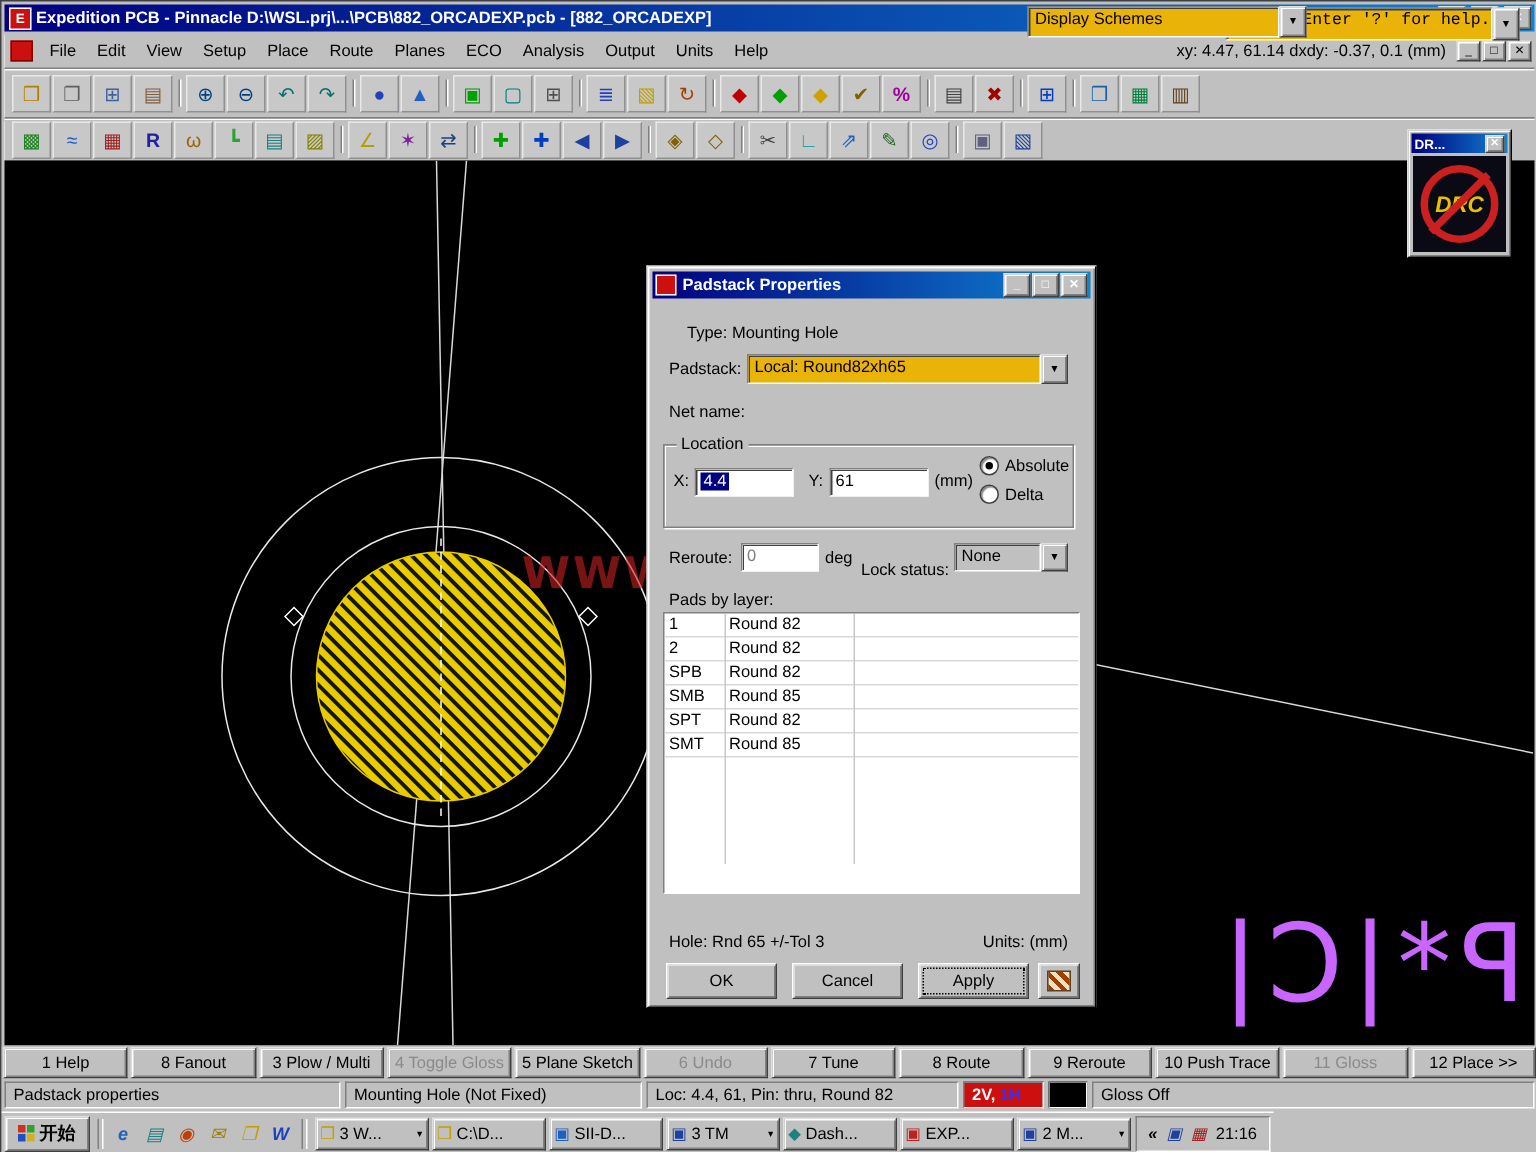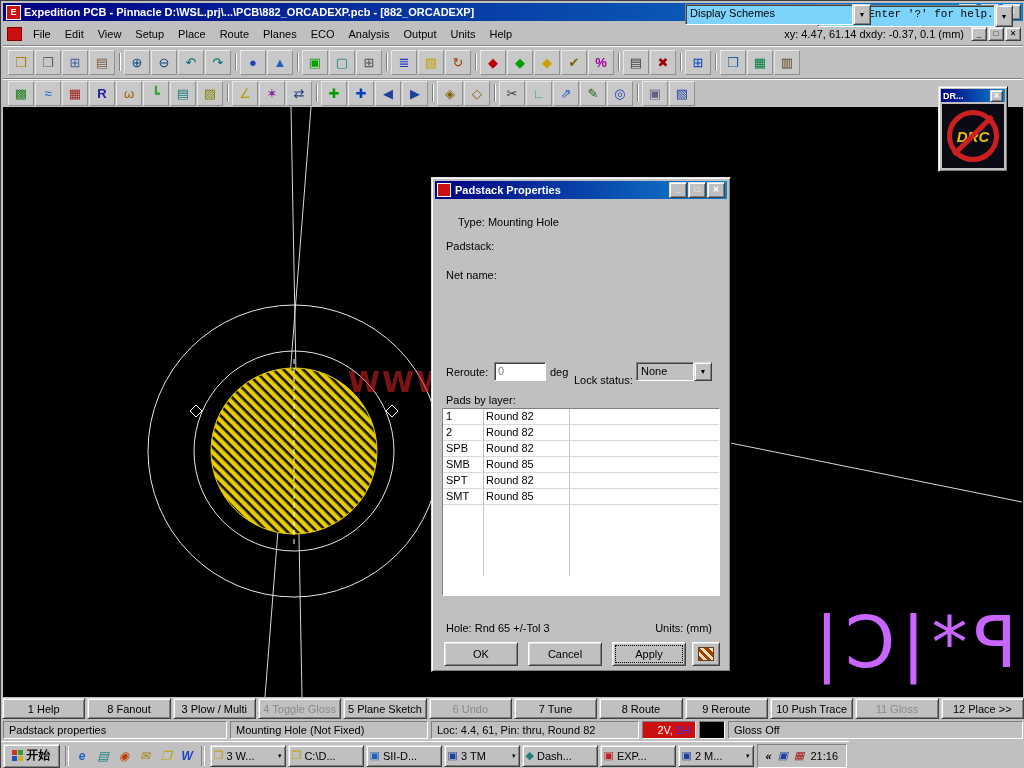--- a/index.html
+++ b/index.html
@@ -3,21 +3,21 @@
 <meta charset="utf-8">
 <style>
   html,body{margin:0;padding:0}
   body{font-family:"Liberation Sans",sans-serif;font-size:11px;color:#000;background:#808080}
   .screen{position:relative;width:1024px;height:768px;background:#c0c0c0;overflow:hidden;border:1px solid #404040}
 
   
   .bevel{background:#c0c0c0;border:1px solid;border-color:#dfdfdf #404040 #404040 #dfdfdf;box-shadow:inset 1px 1px 0 #fff,inset -1px -1px 0 #808080}
   .win-btn{width:16px;height:14px;display:inline-flex;align-items:center;justify-content:center;font-size:8px;line-height:1;margin-left:1px;cursor:default}
   .combo{display:flex;align-items:stretch}
-  .combo .cval{flex:1;background:#7dd3fc;border:1px solid;border-color:#808080 #fff #fff #808080;box-shadow:inset 1px 1px 0 #404040;padding:2px 4px;white-space:nowrap;overflow:hidden}
+  .combo .cval{flex:1;background:#eab308;border:1px solid;border-color:#808080 #fff #fff #808080;box-shadow:inset 1px 1px 0 #404040;padding:2px 4px;white-space:nowrap;overflow:hidden}
   .combo .carrow{width:16px;display:flex;align-items:center;justify-content:center;font-size:7px}
 
   
   .titlebar{position:absolute;left:2px;top:2px;right:2px;height:18px;background:linear-gradient(90deg,#000080,#1084d0);display:flex;align-items:center;padding:0 2px;color:#fff}
   .app-icon{width:13px;height:13px;background:#cc1010;border:1px solid #fff;margin:0 3px 0 1px;display:inline-flex;align-items:center;justify-content:center;color:#fff;font-size:9px;font-weight:bold}
   .title-text{font-weight:bold;white-space:nowrap;overflow:hidden;flex:1}
 
   
   .menubar{position:absolute;left:2px;top:21px;right:2px;height:23px;display:flex;align-items:center;border-bottom:1px solid #808080;box-shadow:0 1px 0 #fff}
   .child-icon{width:13px;height:12px;background:#cc1010;border:1px solid #800000;margin:0 4px}
@@ -91,21 +91,21 @@
 
   
   .fkeys{position:absolute;left:0;top:696px;width:1024px;height:22px;display:flex;padding:1px 1px 0 1px;box-sizing:border-box;gap:2px;background:#c0c0c0}
   .fkey{flex:1;display:flex;align-items:center;justify-content:center;white-space:nowrap;overflow:hidden}
   .fkey[data-state="disabled"]{color:#8a8a8a}
 
   
   .statusbar{position:absolute;left:0;top:718px;width:1024px;height:22px;display:flex;align-items:stretch;gap:3px;padding:2px;box-sizing:border-box;background:#c0c0c0}
   .sb{border:1px solid;border-color:#808080 #fff #fff #808080;padding:2px 5px;white-space:nowrap;overflow:hidden}
   .sb-mode{width:212px}.sb-obj{width:186px}.sb-loc{width:196px}.sb-net{width:204px}
-  .sb-vh{width:42px;background:#cc1010;color:#fff;font-weight:normal;text-align:right}
+  .sb-vh{width:42px;background:#cc1010;color:#fff;font-weight:bold;text-align:left}
   .sb-vh .h{color:#3030ff}
   .sb-swatch{width:14px;background:#000}
   .sb-gloss{flex:1}
 
   
   .taskbar{position:absolute;left:0;top:740px;width:848px;height:28px;background:#c0c0c0;border-top:1px solid #fff;display:flex;align-items:center;padding:0 2px;box-sizing:border-box;gap:3px}
   .start-btn{width:56px;height:22px;display:flex;align-items:center;justify-content:center;gap:3px;font-weight:bold;font-size:12px}
   .flag{position:relative;width:11px;height:11px;display:inline-block}
   .flag i{position:absolute;width:5px;height:5px}
   .flag .r{left:0;top:0;background:#d03020}.flag .g{right:0;top:0;background:#30a030}
@@ -420,23 +420,43 @@
       <span class="dlg-icon"></span>
       <span class="ttl">Padstack Properties</span>
       <span class="win-btn bevel">_</span>
       <span class="win-btn bevel">□</span>
       <span class="win-btn bevel">✕</span>
     </div>
 
     <span class="f-type">Type: Mounting Hole</span>
 
     <span class="lbl" style="left:14px;top:62px">Padstack:</span>
+    <div class="pad-combo combo">
+      <span class="cval">Local: Round82xh65</span>
+      <span class="carrow bevel">▼</span>
+    </div>
 
     <span class="lbl" style="left:14px;top:91px">Net name:</span>
 
+    <div class="grp">
+      <span class="legend">Location</span>
+      <span class="lbl" style="left:6px;top:18px">X:</span>
+      <span class="fld x-fld"><span class="sel">4.4</span></span>
+      <span class="lbl" style="left:96px;top:18px">Y:</span>
+      <span class="fld y-fld">61</span>
+      <span class="lbl" style="left:180px;top:18px">(mm)</span>
+      <span class="radio-row" style="left:210px;top:7px">
+        <span class="radio sel"></span>
+        <span>Absolute</span>
+      </span>
+      <span class="radio-row" style="left:210px;top:26px">
+        <span class="radio"></span>
+        <span>Delta</span>
+      </span>
+    </div>
 
     <span class="lbl" style="left:14px;top:188px">Reroute:</span>
     <span class="fld rot-fld">0</span>
     <span class="lbl" style="left:118px;top:188px">deg</span>
     <span class="lbl" style="left:142px;top:196px">Lock status:</span>
     <div class="lock-combo combo">
       <span class="cval">None</span>
       <span class="carrow bevel">▼</span>
     </div>
 

